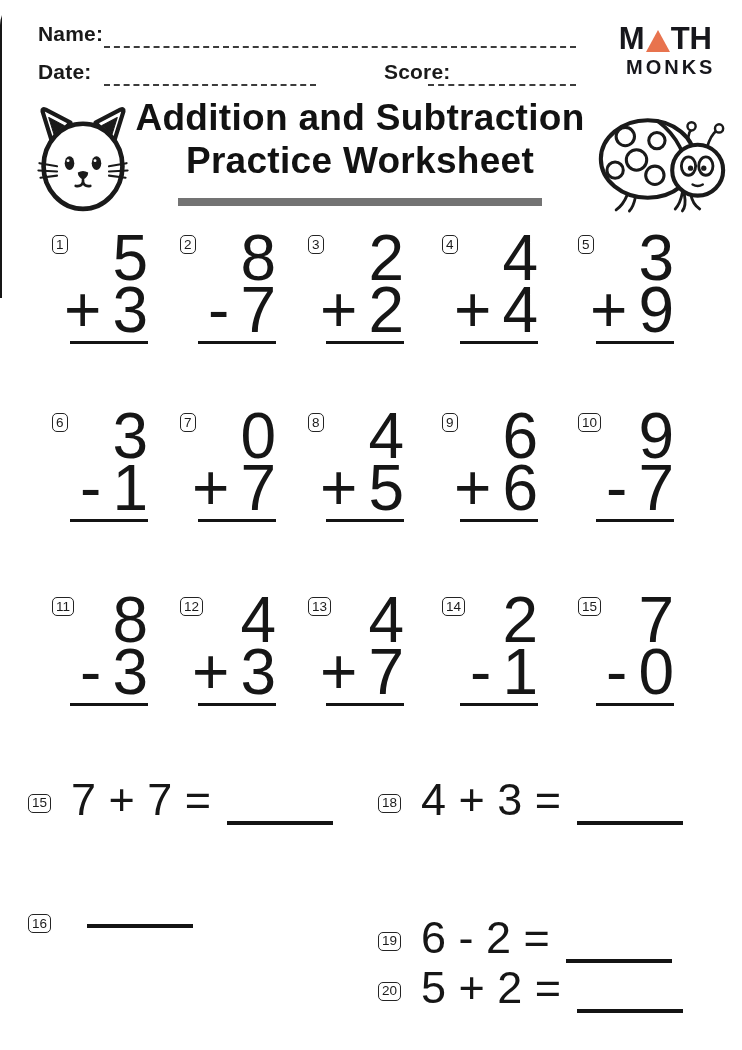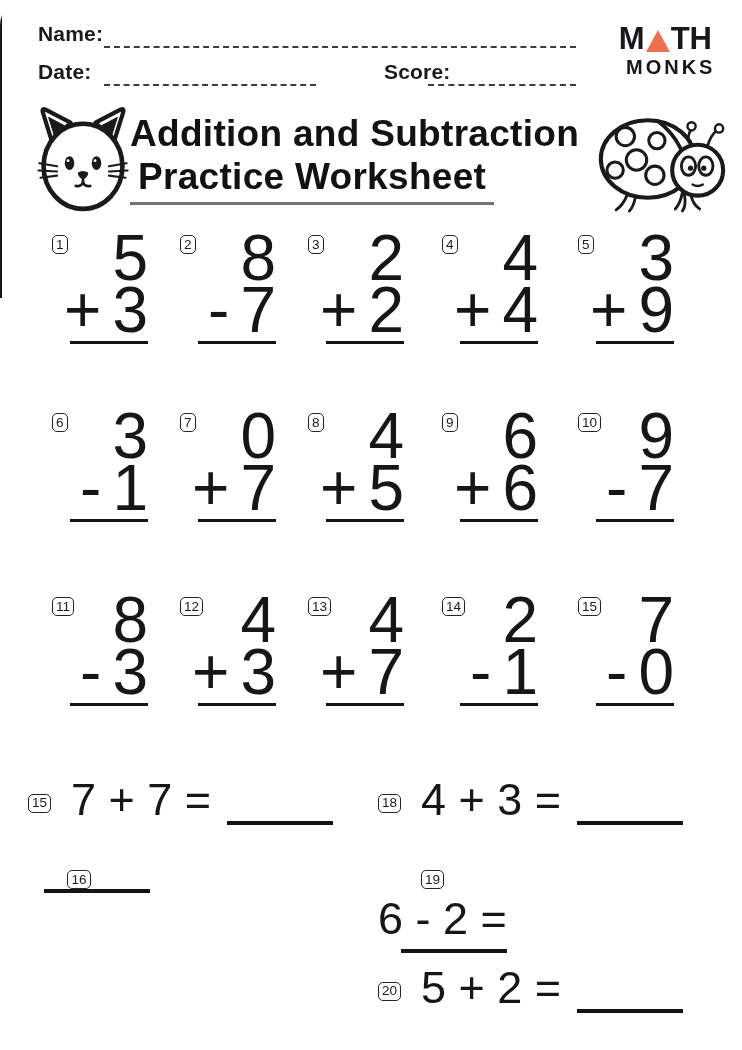--- a/index.html
+++ b/index.html
@@ -19,23 +19,23 @@
   .score-label { left:355px; top:60px;margin-left:29px; }
   .score-line  { left:428px; top:62px; width:148px; }
 
   
   .logo { position:absolute; left:626px; top:24px; width:86px; }
   .logo-top { display:flex; align-items:flex-end; justify-content:flex-end; font-size:31px; font-weight:700; line-height:29px; color:#17171c; }
   .tri { width:0; height:0; border-left:12px solid transparent; border-right:12px solid transparent; border-bottom:22px solid #E8734E; margin:0 1px 1px 1px; }
   .logo-sub { font-size:20px; font-weight:600; letter-spacing:3px; text-align:right; margin-top:3px; margin-right:-3px; color:#17171c; }
 
   
-  .title { position:absolute; left:130px; top:112px; width:460px; font-weight:700; color:#121212; }
+  .title { position:absolute; left:130px; top:96px; width:460px; text-align:center; font-weight:700; color:#121212; }
   .title-line1 { font-size:37px; line-height:44px; letter-spacing:0.3px; }
-  .title-line2 { display:inline-block; font-size:37px; line-height:42px; letter-spacing:0.3px; border-bottom:3px solid #737373; padding:0 8px 4px 8px; }
+  .title-line2 { display:inline-block; font-size:37px; line-height:42px; letter-spacing:0.3px; border-bottom:8px solid #737373; padding:0 8px 16px 8px; }
 
   
   .cat-svg     { position:absolute; left:28px;  top:104px; width:110px; height:110px; }
   .ladybug-svg { position:absolute; left:592px; top:108px; width:140px; height:106px; }
 
   
   .badge {
     display:inline-flex; align-items:center; justify-content:center;
     min-width:13px; height:19px; padding:0 3px; box-sizing:border-box;
     border:1.7px solid #242424; border-radius:5px;
@@ -51,21 +51,21 @@
   .vp .ans-line { width:78px; margin:5px 0 0 auto; height:0; border-bottom:3px solid #141414; }
   .r1 { top:232px; } .r2 { top:410px; } .r3 { top:594px; }
   .c1 { left:52px; } .c2 { left:180px; } .c3 { left:308px; } .c4 { left:442px; } .c5 { left:578px; }
 
   
   .hp { position:absolute; display:flex; align-items:center; }
   .hp .badge { margin-right:20px; margin-top:6px; }
   .hp .expr { font-size:45px; line-height:60px; font-weight:400; white-space:pre; color:#161616; }
   .hp .blank { width:106px; height:0; border-bottom:4px solid #141414; align-self:flex-end; margin:0 0 5px 16px; }
   .hpl { left:28px; } .hpr { left:378px; }
-  .ha { top:770px; } .hb { top:864px;flex-direction:column; } .hc { top:958px; }
+  .ha { top:770px; } .hb { top:908px; } .hc { top:958px; }
 </style>
 </head>
 <body>
 
 <div class="page">
   <div class="artifact"></div>
 
   <span class="field-label name-label">Name:</span>
   <div class="dash name-line"></div>
   <span class="field-label date-label">Date:</span>

